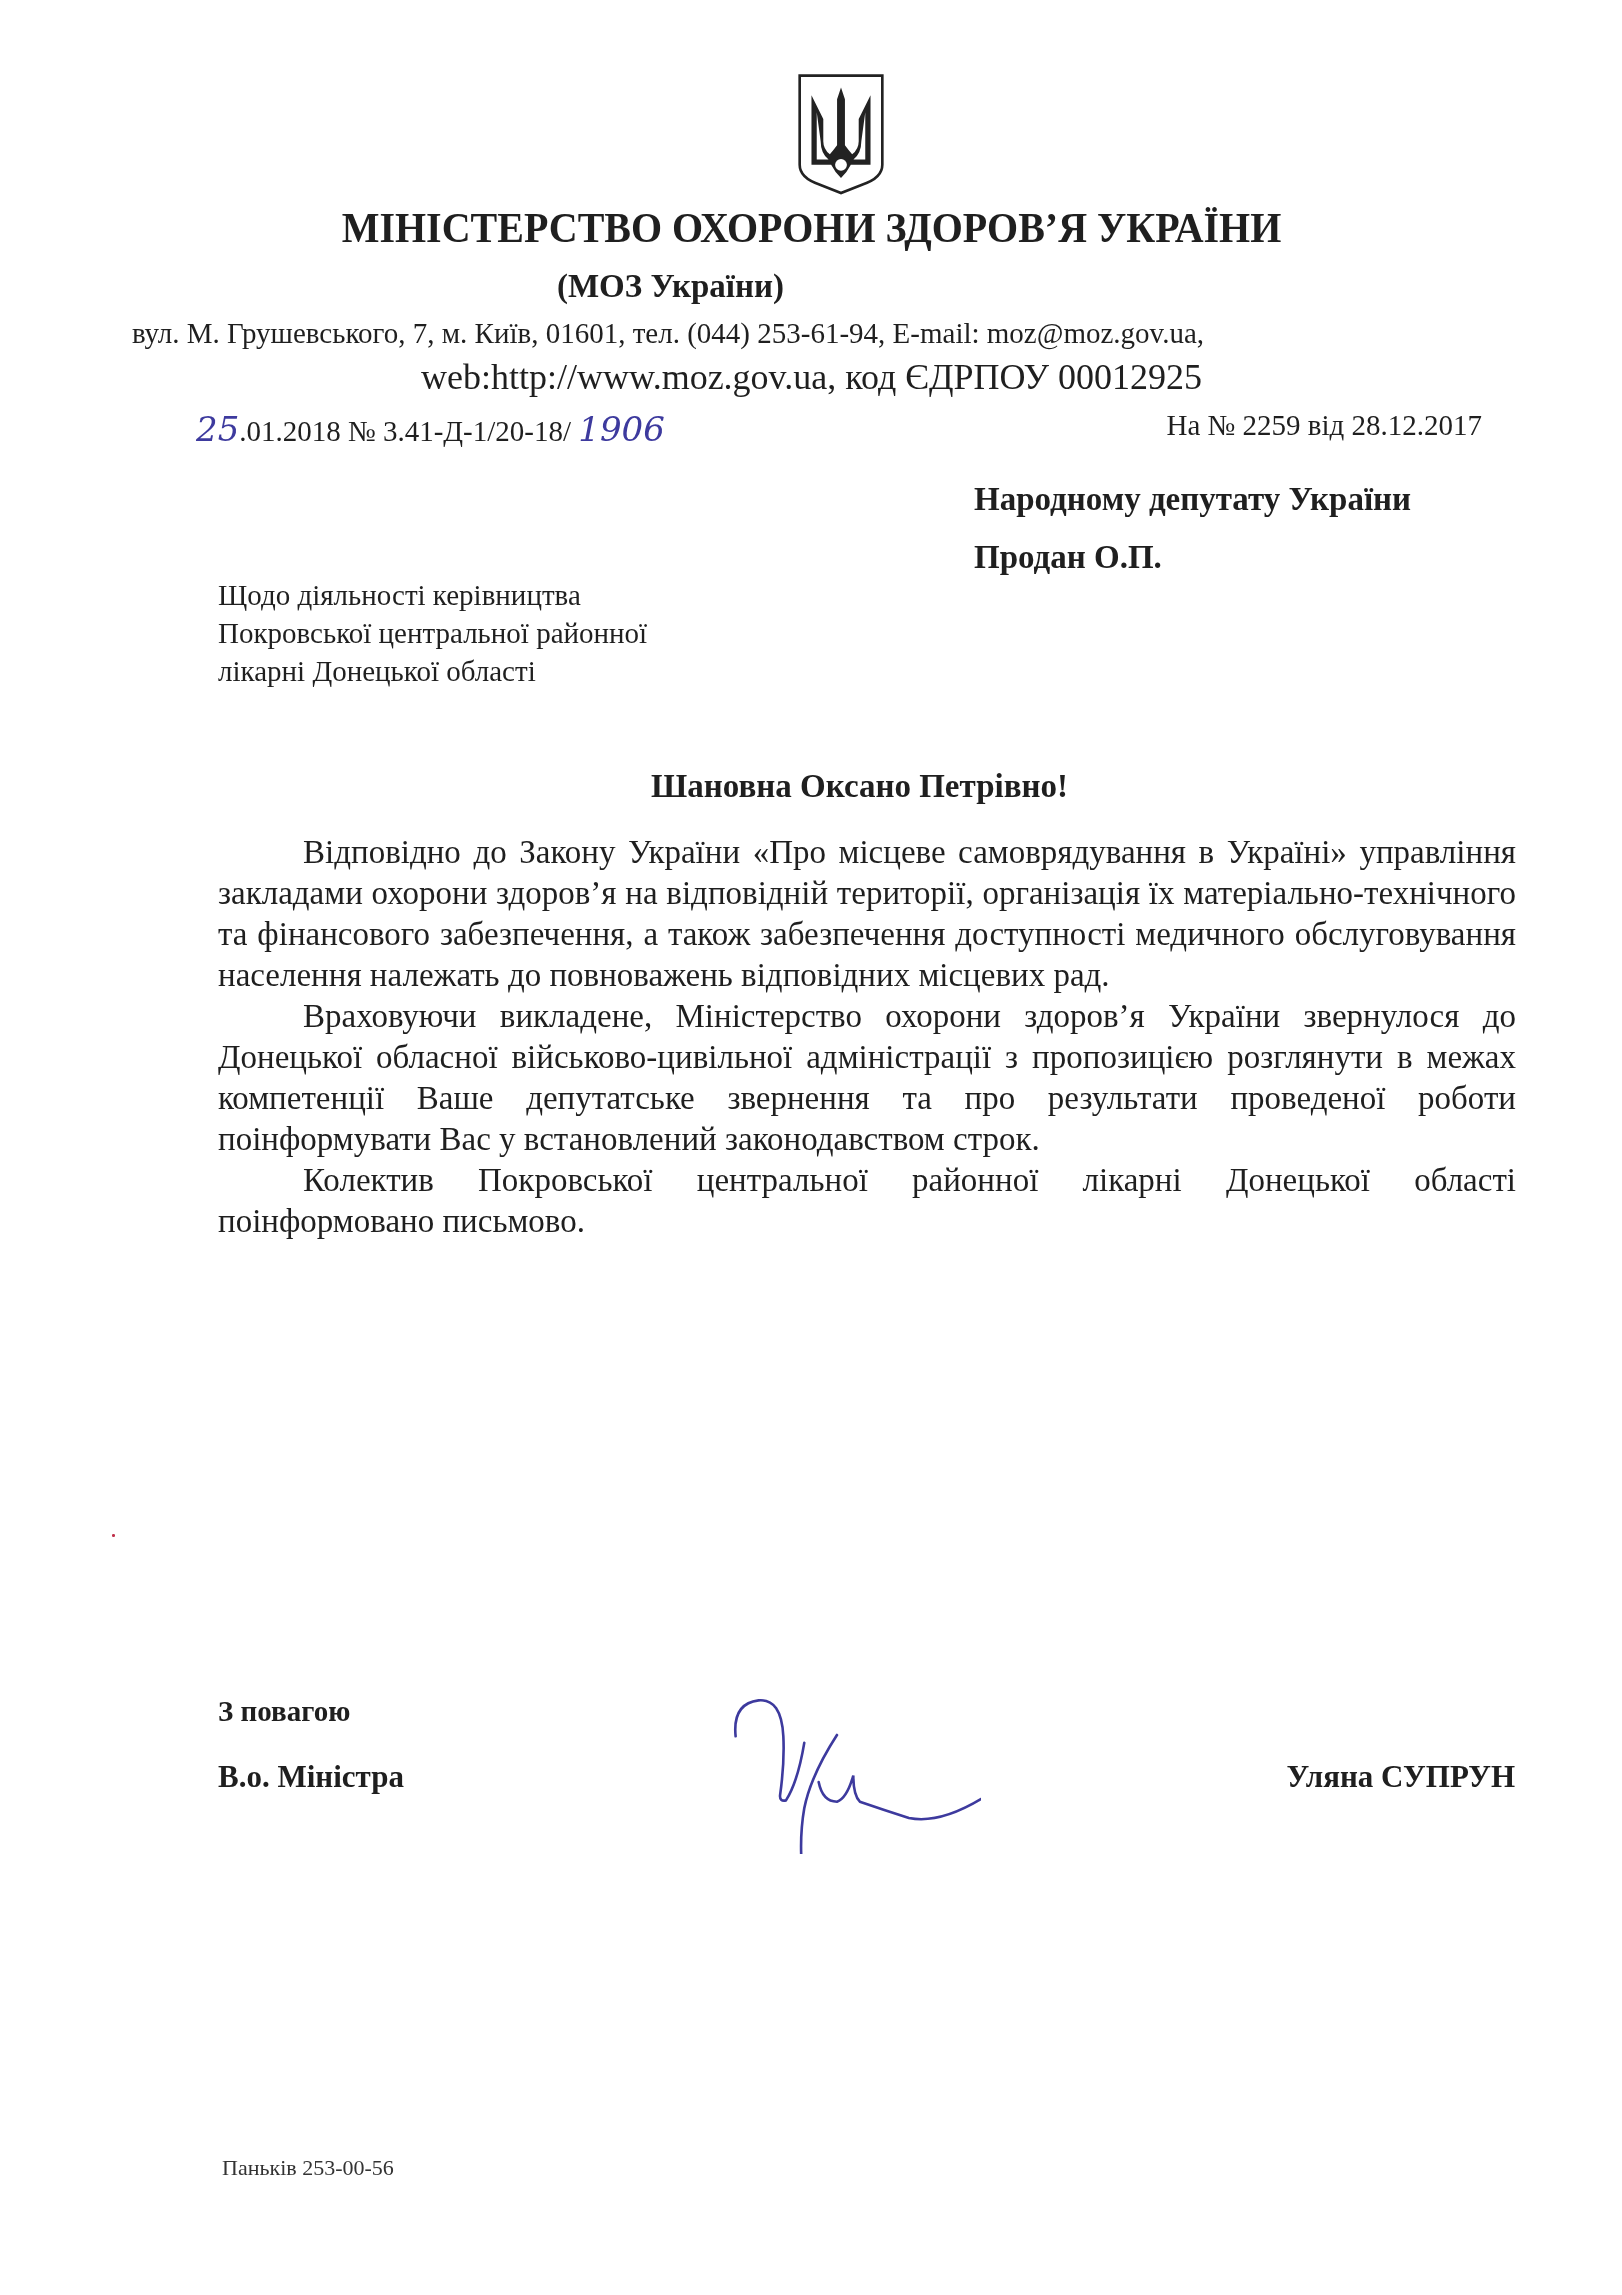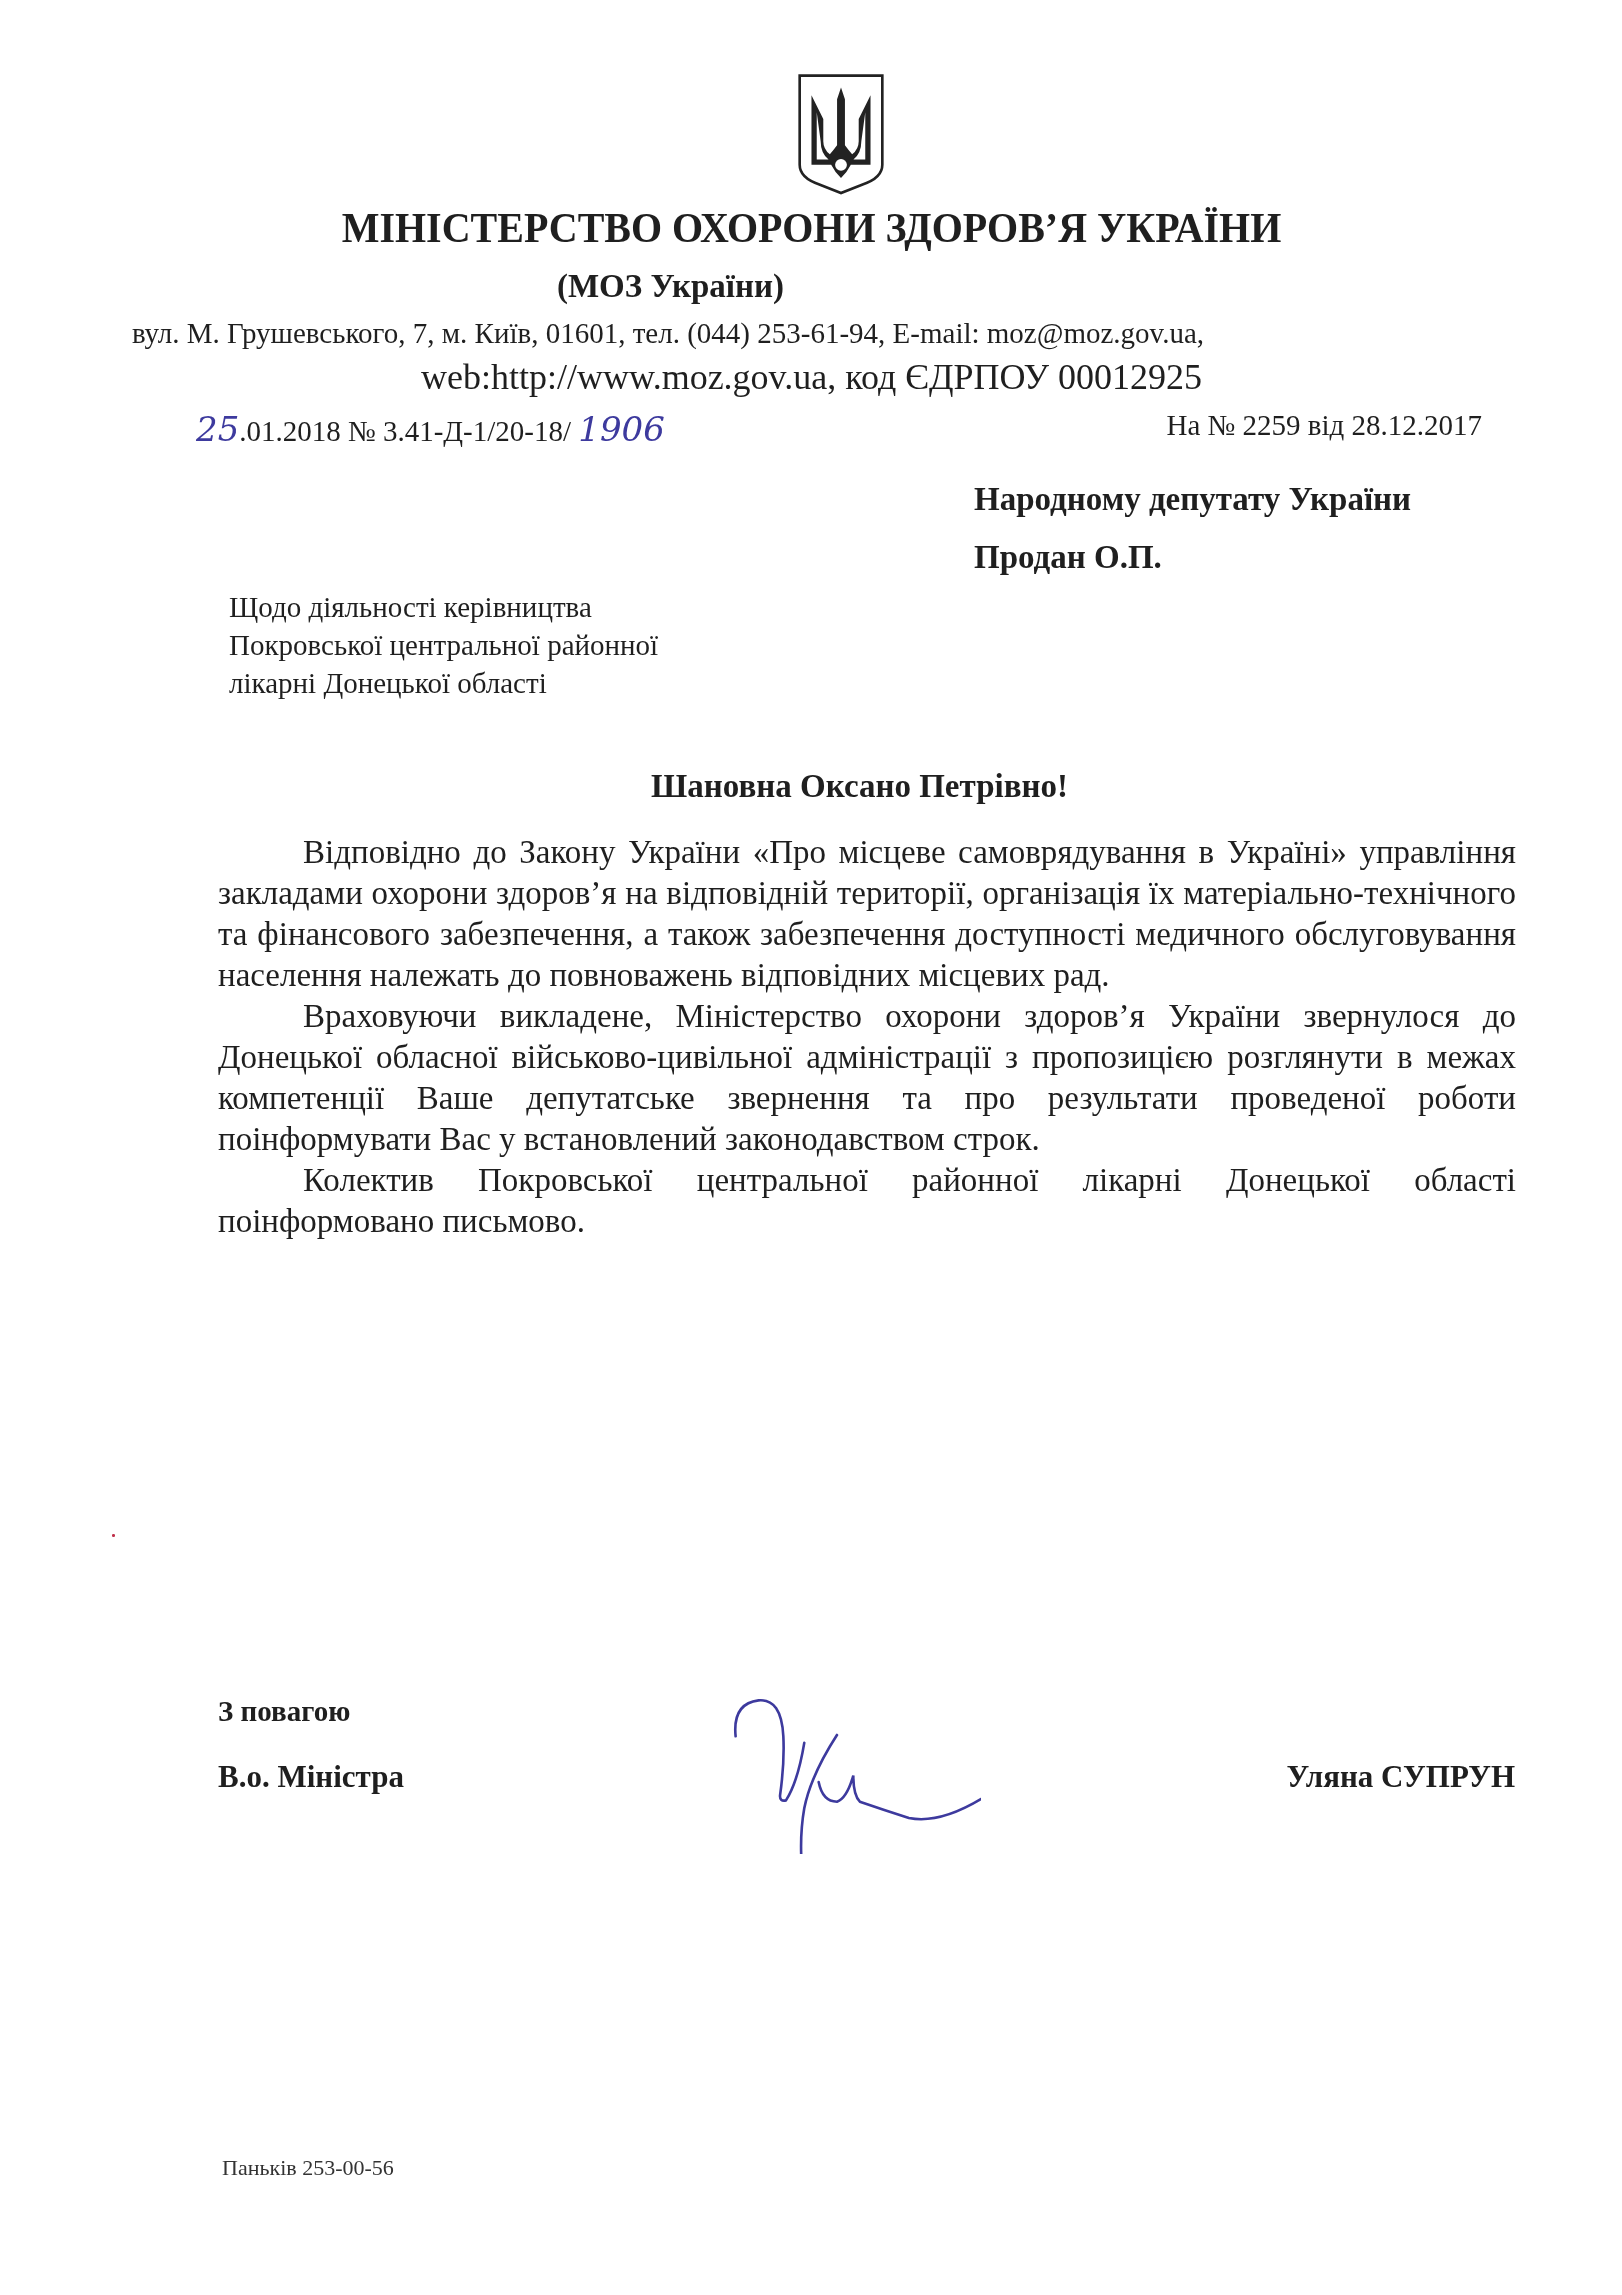--- a/index.html
+++ b/index.html
@@ -9,21 +9,21 @@
     .emblem { left: 797px; top: 73px; width: 88px; width:88px; height: 122px; }
     .title { left: 0; width: 1623px; top: 203px; text-align: center; font-weight: bold;
              font-size: 43px; letter-spacing: 0px; transform: scaleX(0.93); transform-origin: center; }
     .subtitle { left: 0; width: 1341px; top: 268px; text-align: center; font-weight: bold; font-size: 33px; }
     .addr1 { left: 0; width: 1284px; top: 317px; text-align: center; font-size: 29px; padding-left: 52px; box-sizing: border-box; }
     .addr2 { left: 0; width: 1623px; top: 356px; text-align: center; font-size: 36px; }
     .outref { left: 196px; top: 409px; font-size: 29px; white-space: nowrap; }
     .hand { color: #3d3a9e; font-style: italic; font-family: "DejaVu Serif", serif; font-size: 34px; }
     .inref { right: 141px; top: 409px; font-size: 29px; white-space: nowrap; }
     .recipient { left: 974px; top: 470px; font-weight: bold; font-size: 33px; line-height: 58px; }
-    .subject { left: 229px; top: 576px; font-size: 29px; line-height: 38px; margin-top: 12px; }
+    .subject { left: 218px; top: 576px; font-size: 29px; line-height: 38px; }
     .greeting { left: 0; width: 1623px; top: 768px; text-align: center; font-weight: bold; font-size: 33px; margin-left: 48px; }
     .body { left: 218px; width: 1298px; top: 832px; font-size: 33px; line-height: 41px; text-align: justify; }
     .body p { margin: 0; text-indent: 85px; }
     .sign-regards { left: 218px; top: 1695px; font-weight: bold; font-size: 29px; }
     .sign-role { left: 218px; top: 1759px; font-weight: bold; font-size: 31px; }
     .sign-name { right: 108px; top: 1759px; font-weight: bold; font-size: 31px; }
     .signature { left: 706px; top: 1684px; width: 275px; height: 170px; }
     .footer { left: 222px; top: 2155px; font-size: 22px; color: #333; }
     .dot { left: 112px; top: 1534px; width: 2.6px; height: 2.6px; background: #c0304a; border-radius: 1.3px; }
   </style>

